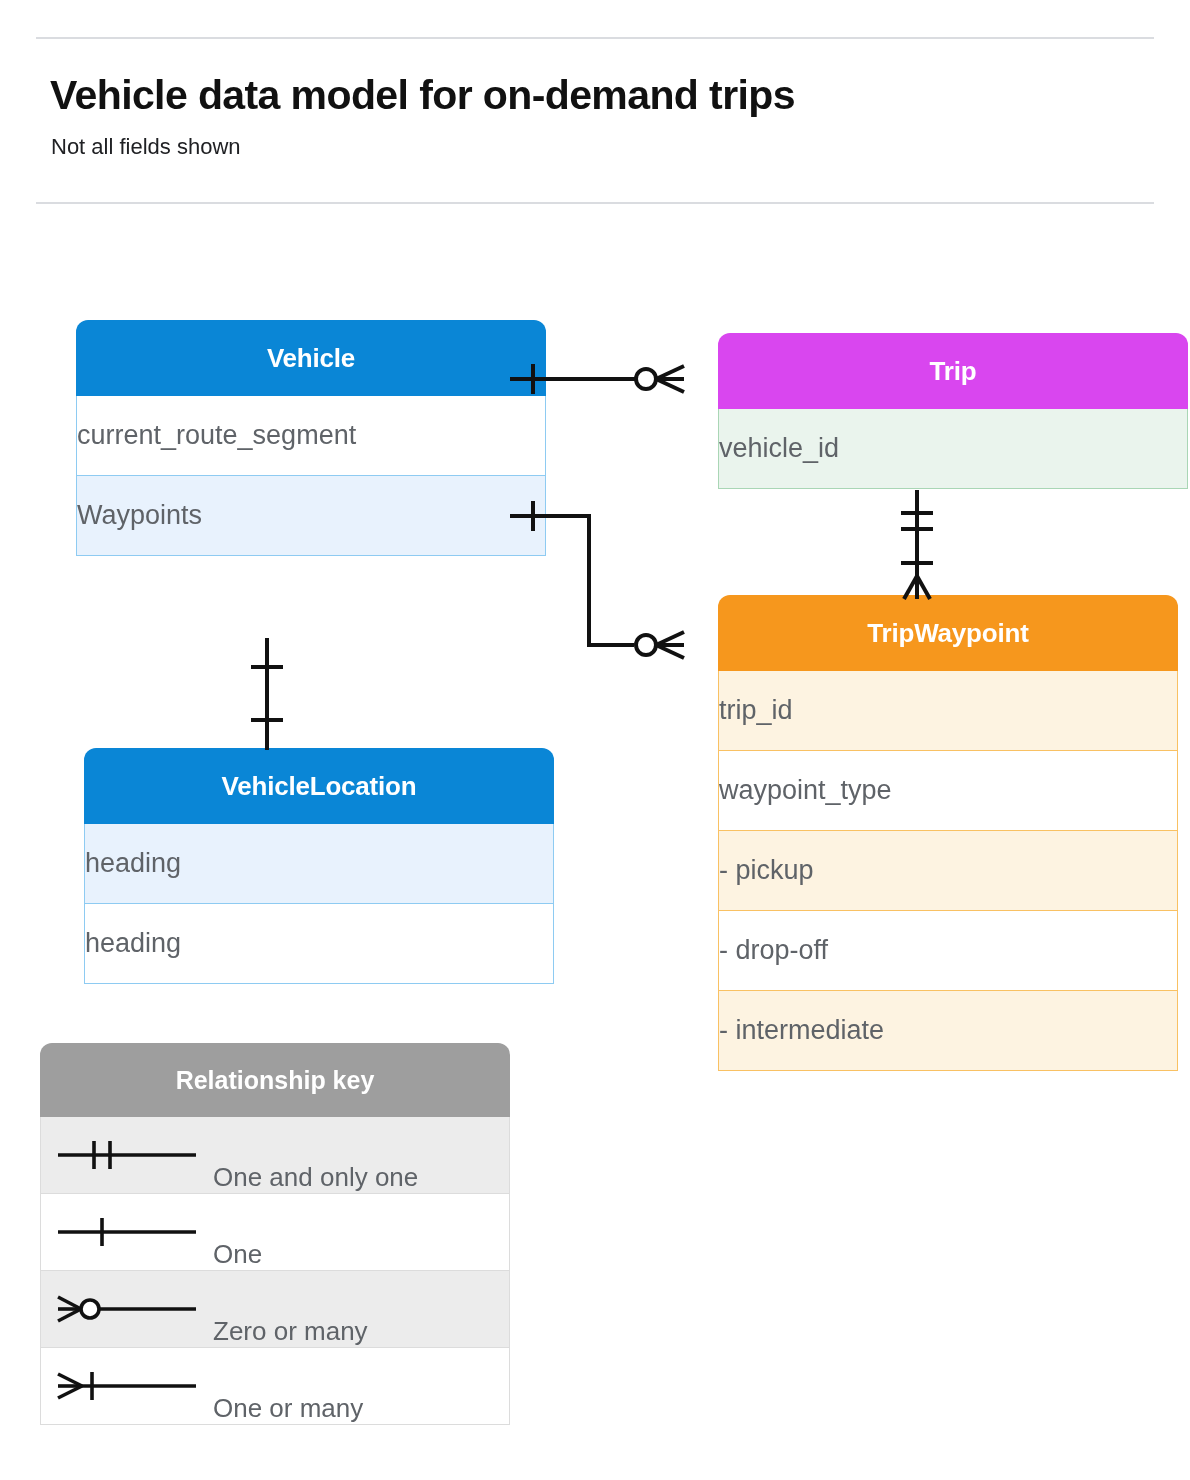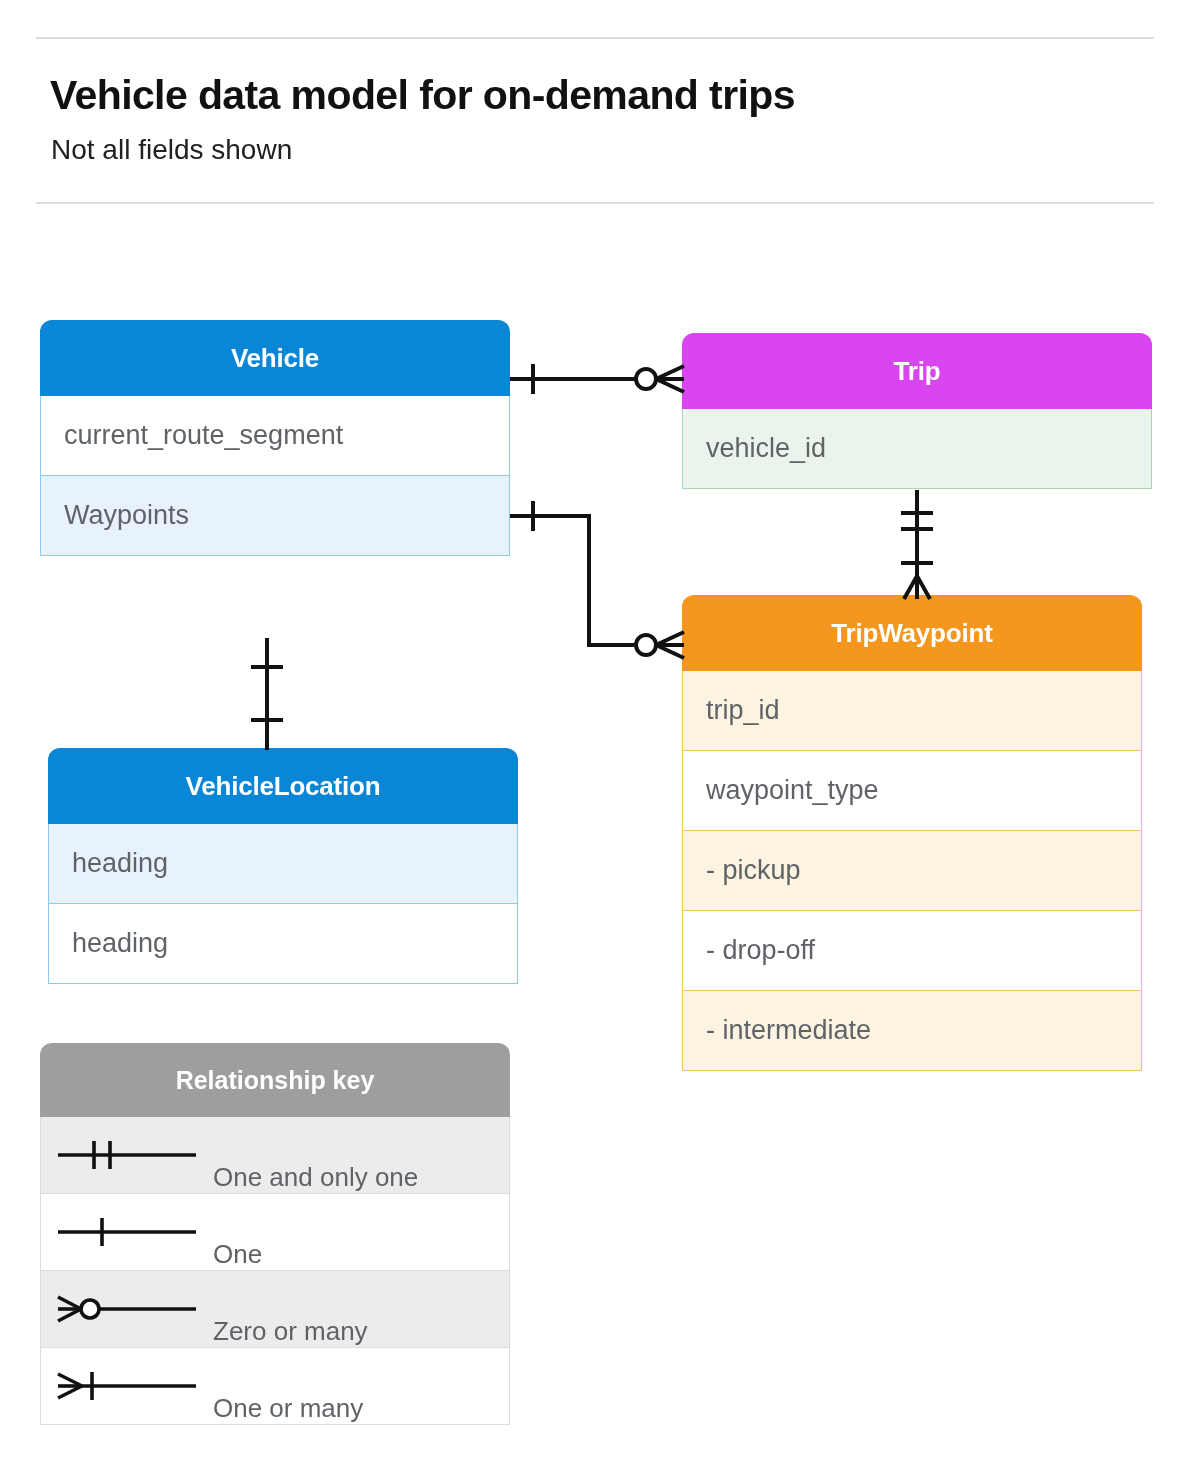--- a/index.html
+++ b/index.html
@@ -34,30 +34,31 @@
     font-size: 41px;
     font-weight: 700;
     letter-spacing: -0.6px;
     color: #111111;
     white-space: nowrap;
   }
   #page-subtitle {
     position: absolute;
     left: 51px;
     top: 134px;
-    font-size: 28px;
+    font-size: 22px;
     font-weight: 400;
     color: #202124;
     white-space: nowrap;
   }
 
   
   .entity {
     position: absolute;
     box-sizing: border-box;
+    margin-left: 36px;
   }
   .entity-header {
     box-sizing: border-box;
     height: 76px;
     border-radius: 12px 12px 0 0;
     display: flex;
     align-items: center;
     justify-content: center;
     color: #ffffff;
     font-size: 26px;
@@ -65,21 +66,20 @@
     letter-spacing: -0.2px;
   }
   .entity-row {
     box-sizing: border-box;
     height: 80px;
     display: flex;
     align-items: center;
     font-size: 27px;
     font-weight: 400;
     color: #5f6368;
-    padding-left: 23px;
     border-style: solid;
     border-width: 0 1.6px 1.6px 1.6px;
   }
 
   
   .blue .entity-header { background: #0a86d6; }
   .blue .entity-row    { border-color: #8ecbf2; }
   .blue .row-alt       { background: #e8f2fd; }
   .blue .row-plain     { background: #ffffff; }
 

